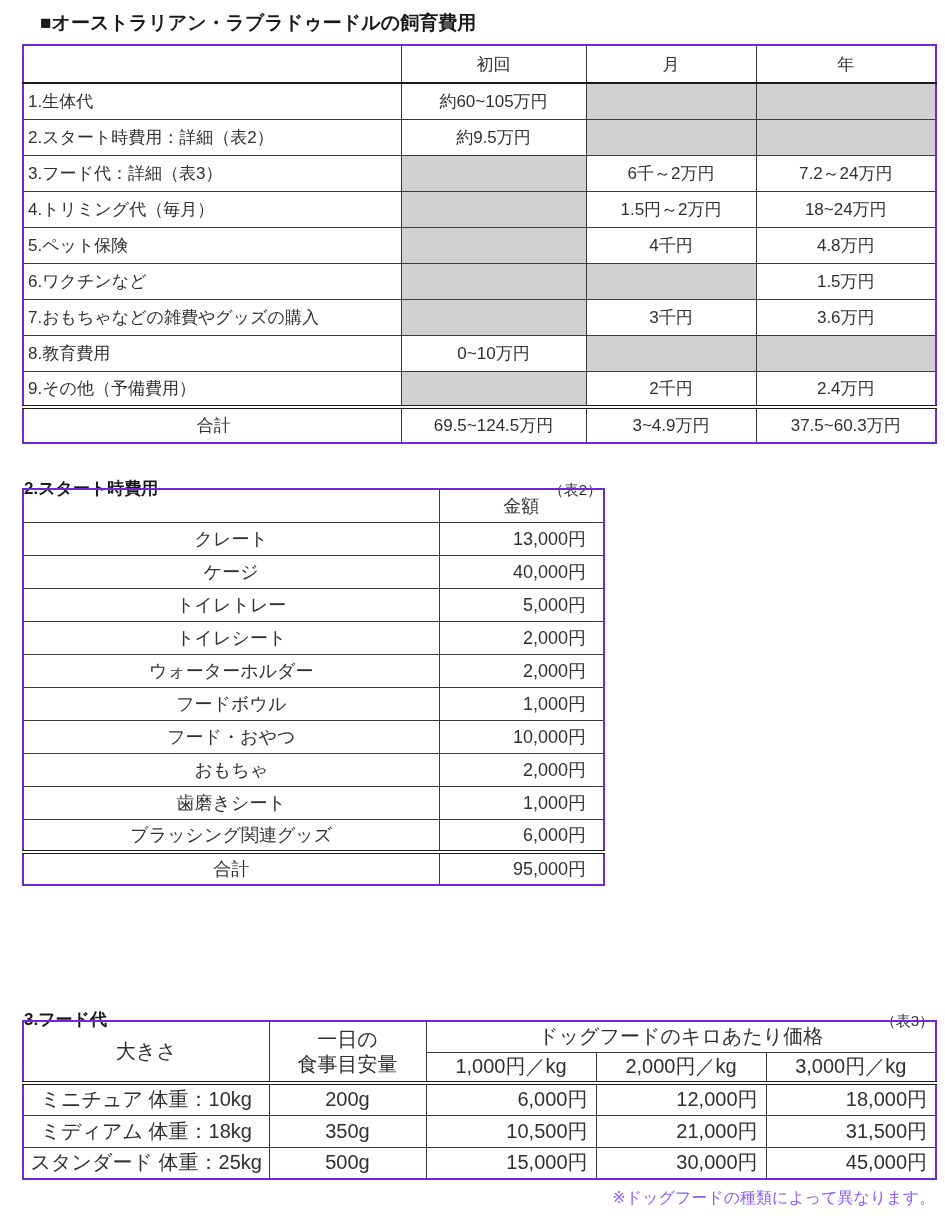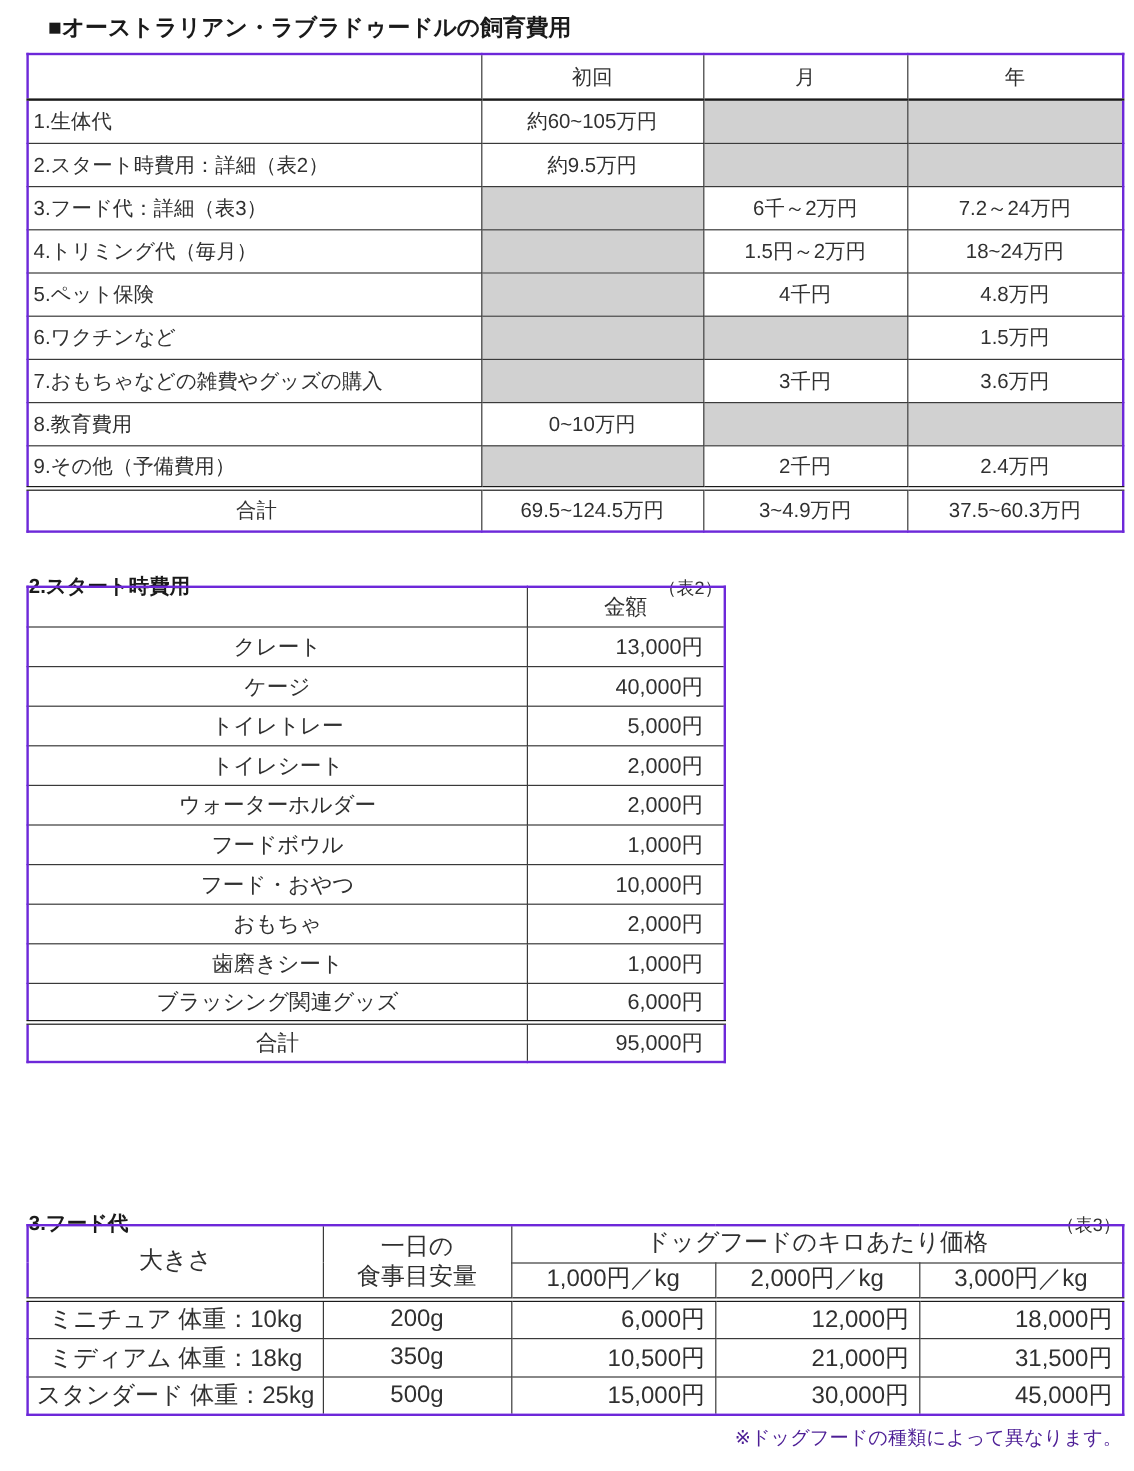--- a/index.html
+++ b/index.html
@@ -43,21 +43,21 @@
   #t2 tr.total td { border-top: 4px double #1a1a1a; }
 
   
   #t3 { left: 22px; top: 1020px; width: 913px; font-size: 20px; }
   #t3 th { text-align: center; height: 31px; line-height: 1.25; }
   #t3 td { height: 32px; }
   #t3 tbody tr:first-child td { border-top: 4px double #1a1a1a; }
   #t3 td.size, #t3 td.daily { text-align: center; }
   #t3 td.price { text-align: right; padding-right: 8px; }
 
-  .footnote { left: 22px; top: 1188px; width: 913px; text-align: right; font-size: 16px; color: #4c1d95; }
+  .footnote { left: 22px; top: 1188px; width: 913px; text-align: right; font-size: 16px; color: #8b5cf6; }
 </style>
 </head>
 <body>
 
 <div class="abs main-title">■オーストラリアン・ラブラドゥードルの飼育費用</div>
 
 <table id="t1" class="abs">
   <colgroup>
       <col style="width:378px">
       <col style="width:185px">

